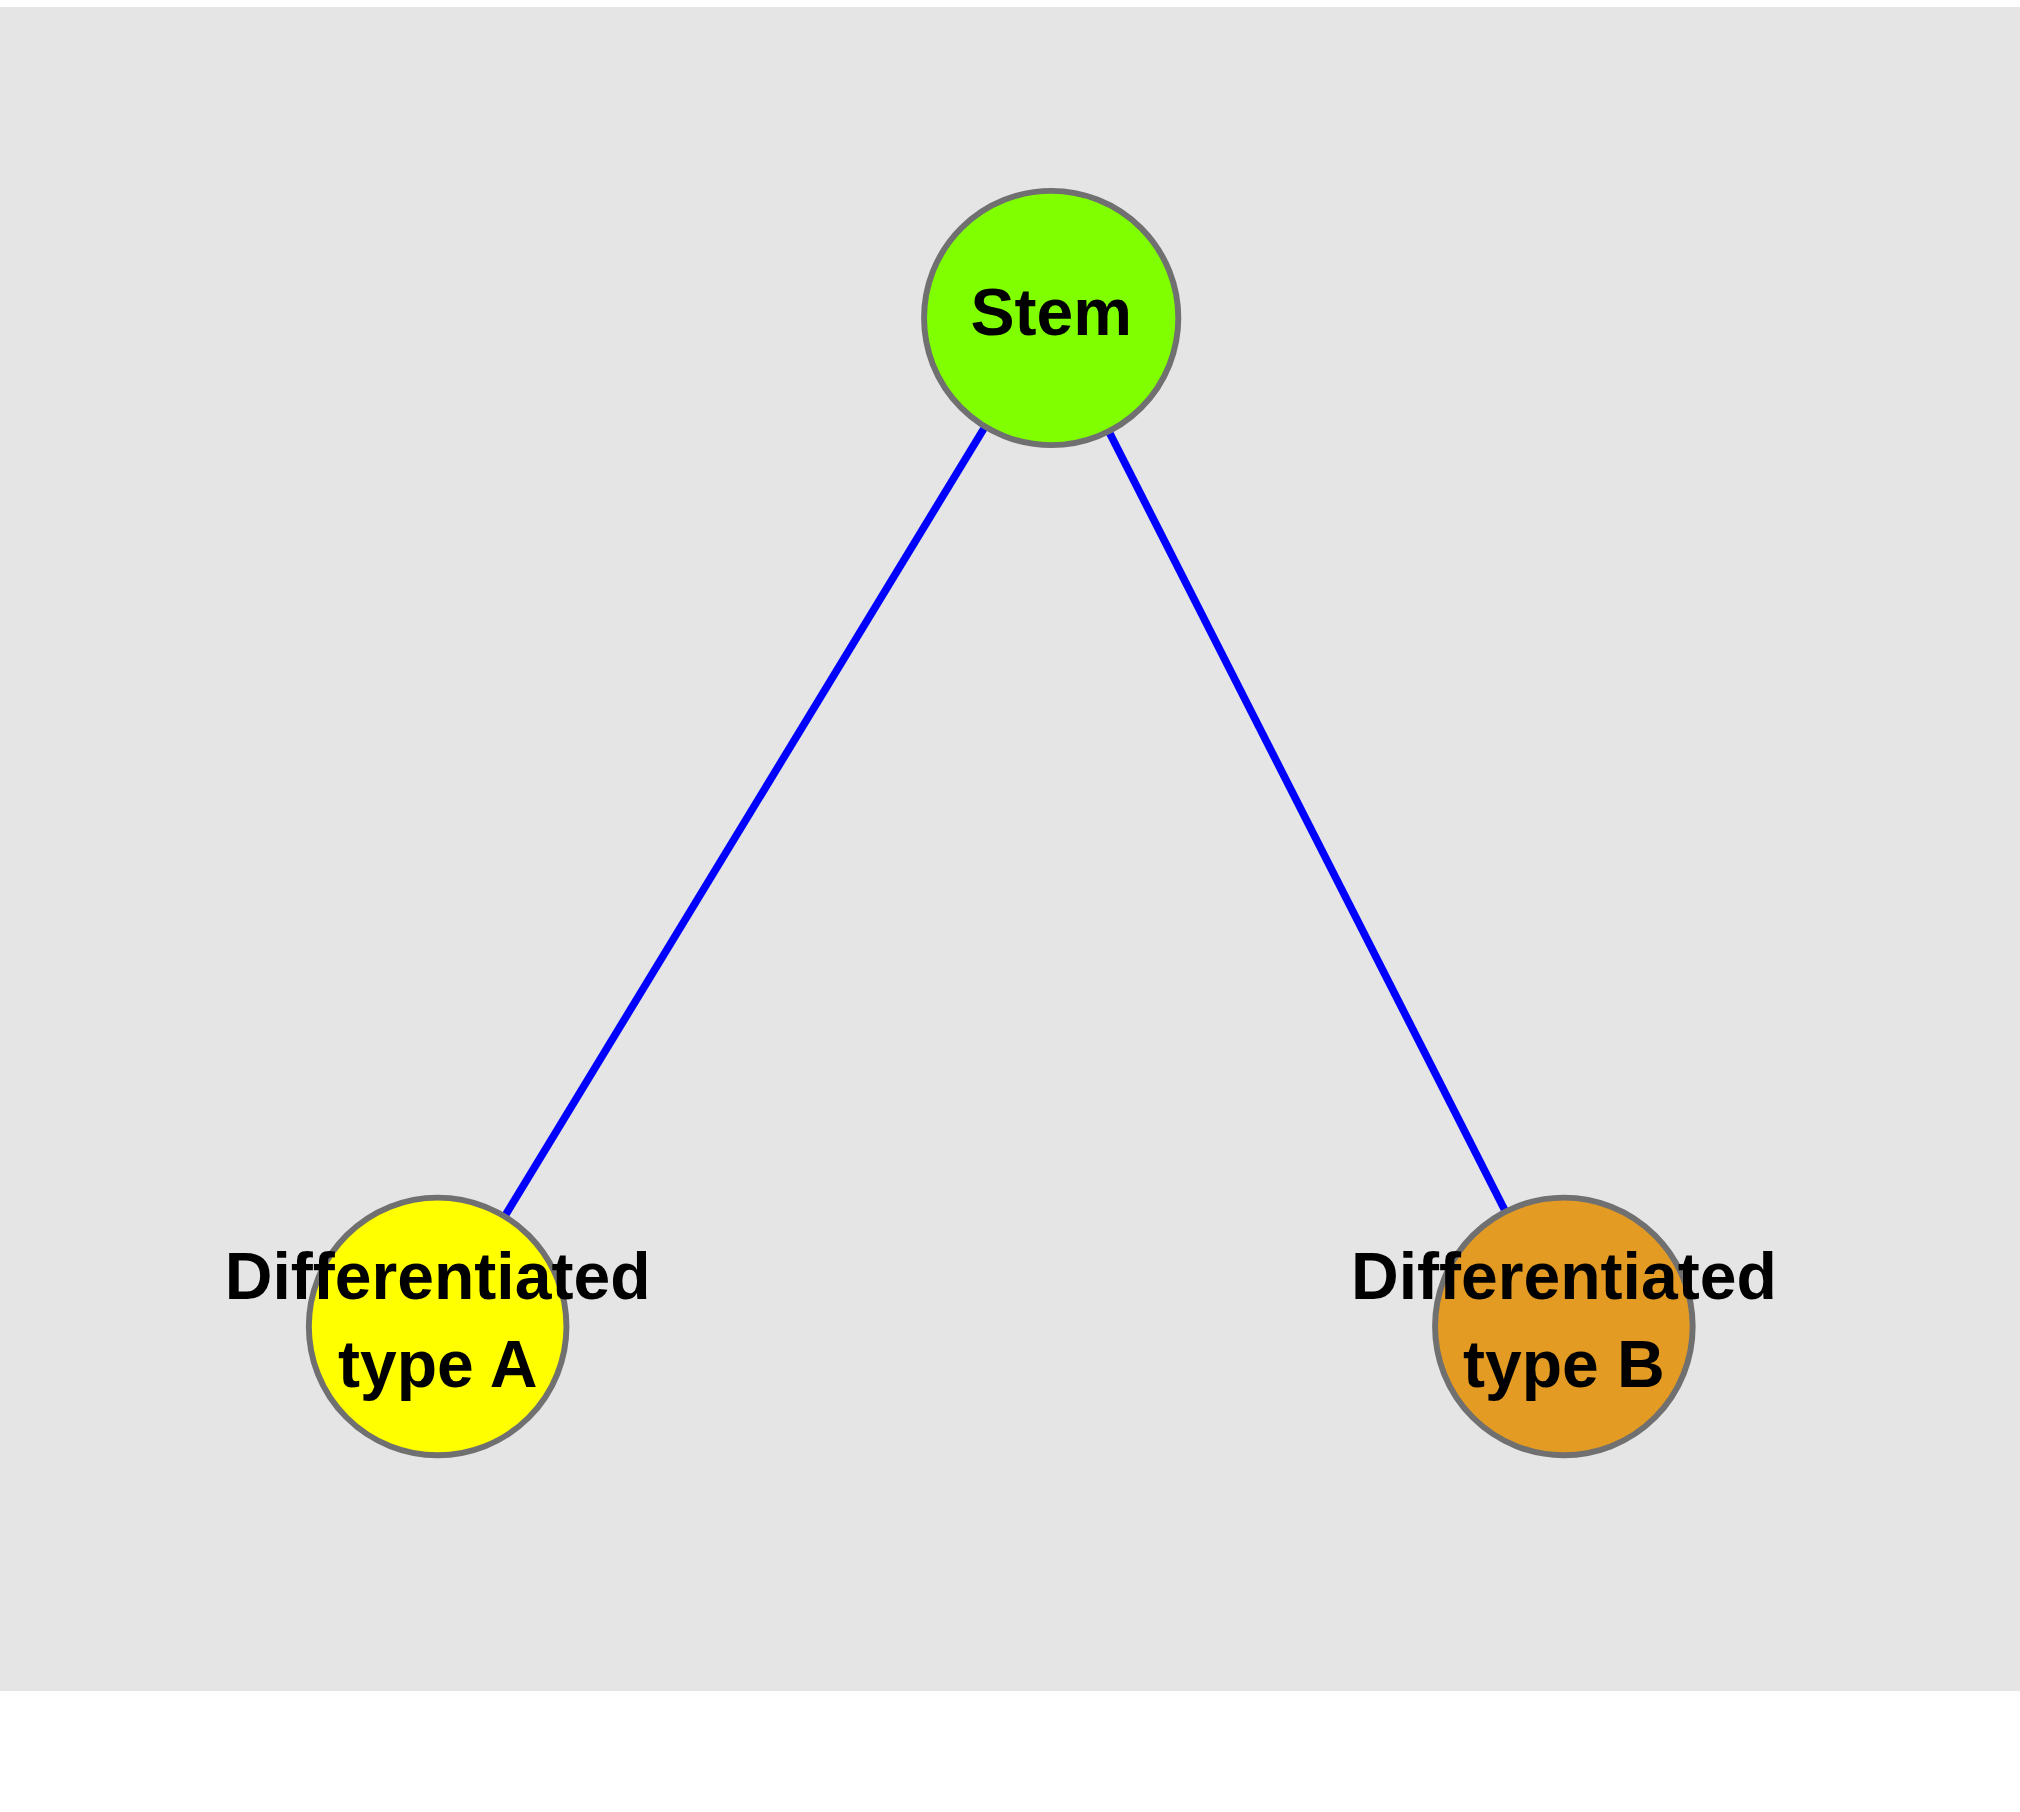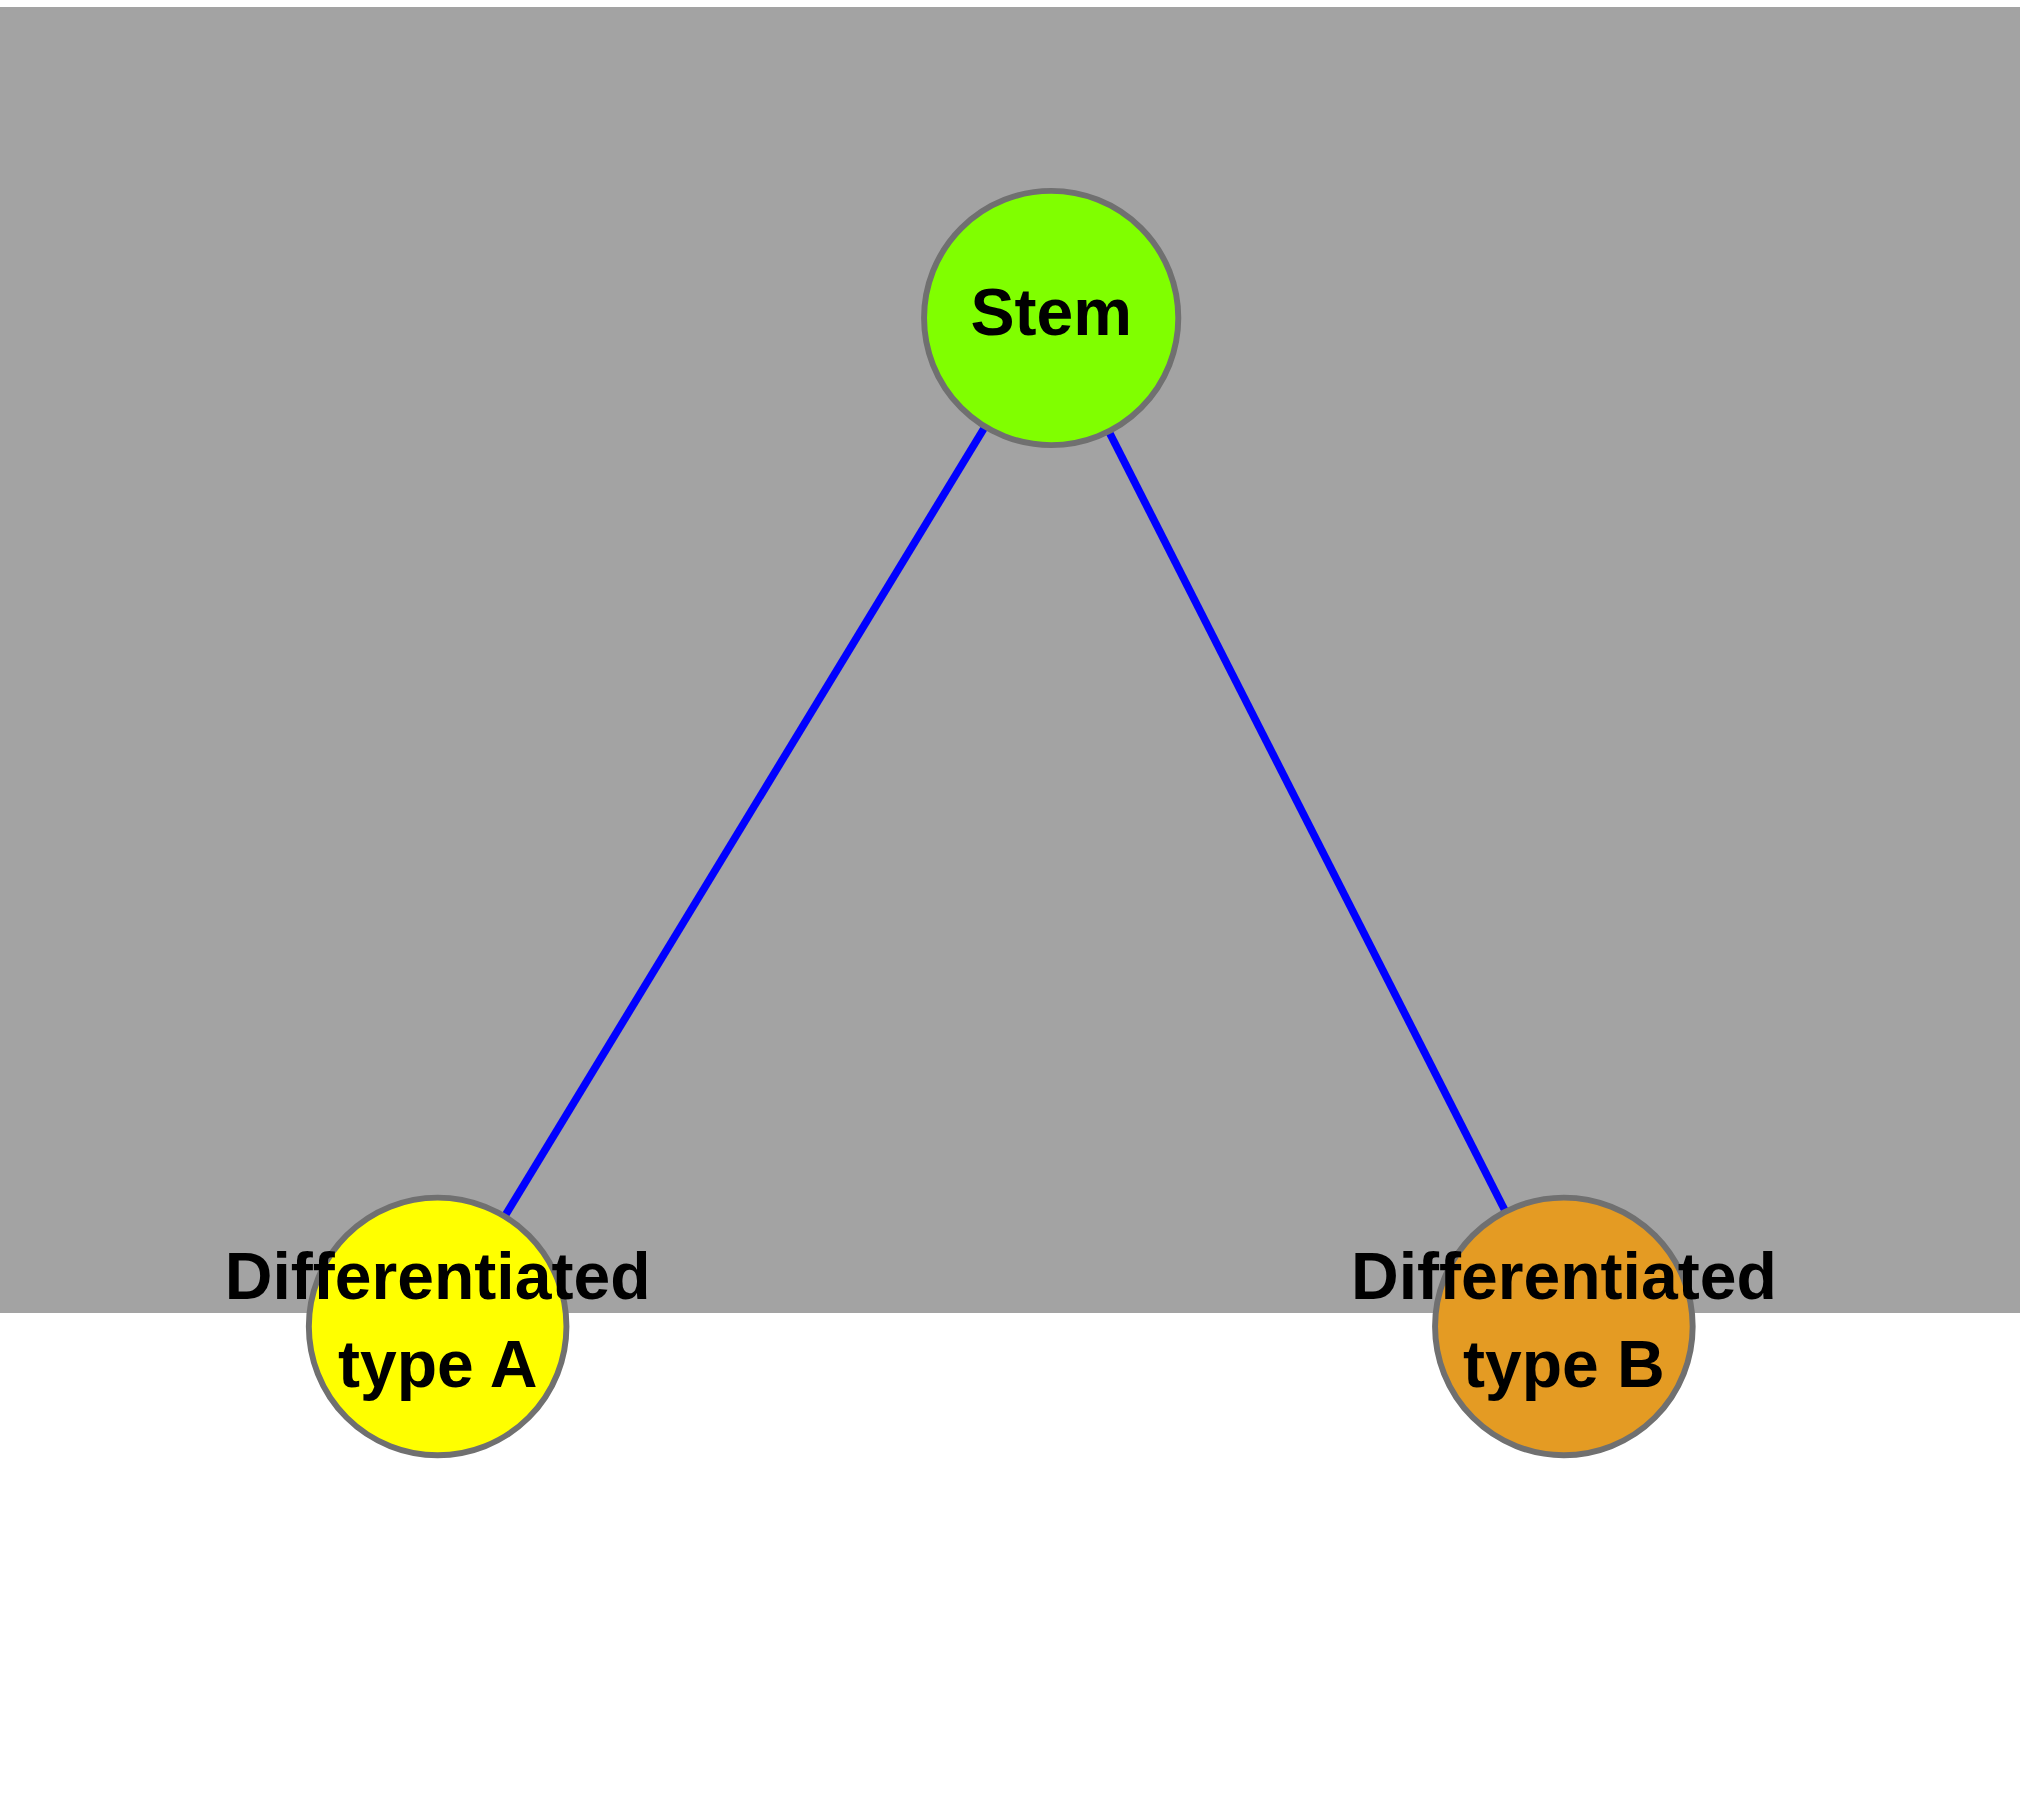--- a/index.html
+++ b/index.html
@@ -13,22 +13,22 @@
     height: 1812px;
     background: #ffffff;
     overflow: hidden;
     font-family: "Liberation Sans", sans-serif;
   }
   #plot-area {
     position: absolute;
     left: 0;
     top: 6.8px;
     width: 2021px;
-    height: 1306px;
-    background: #a3a3a3;
+    height: 1684px;
+    background: #e5e5e5;
   }
   #graph-svg {
     position: absolute;
     left: 0;
     top: 0;
     width: 2021px;
     height: 1805px;
     display: block;
   }
   .node-label {

